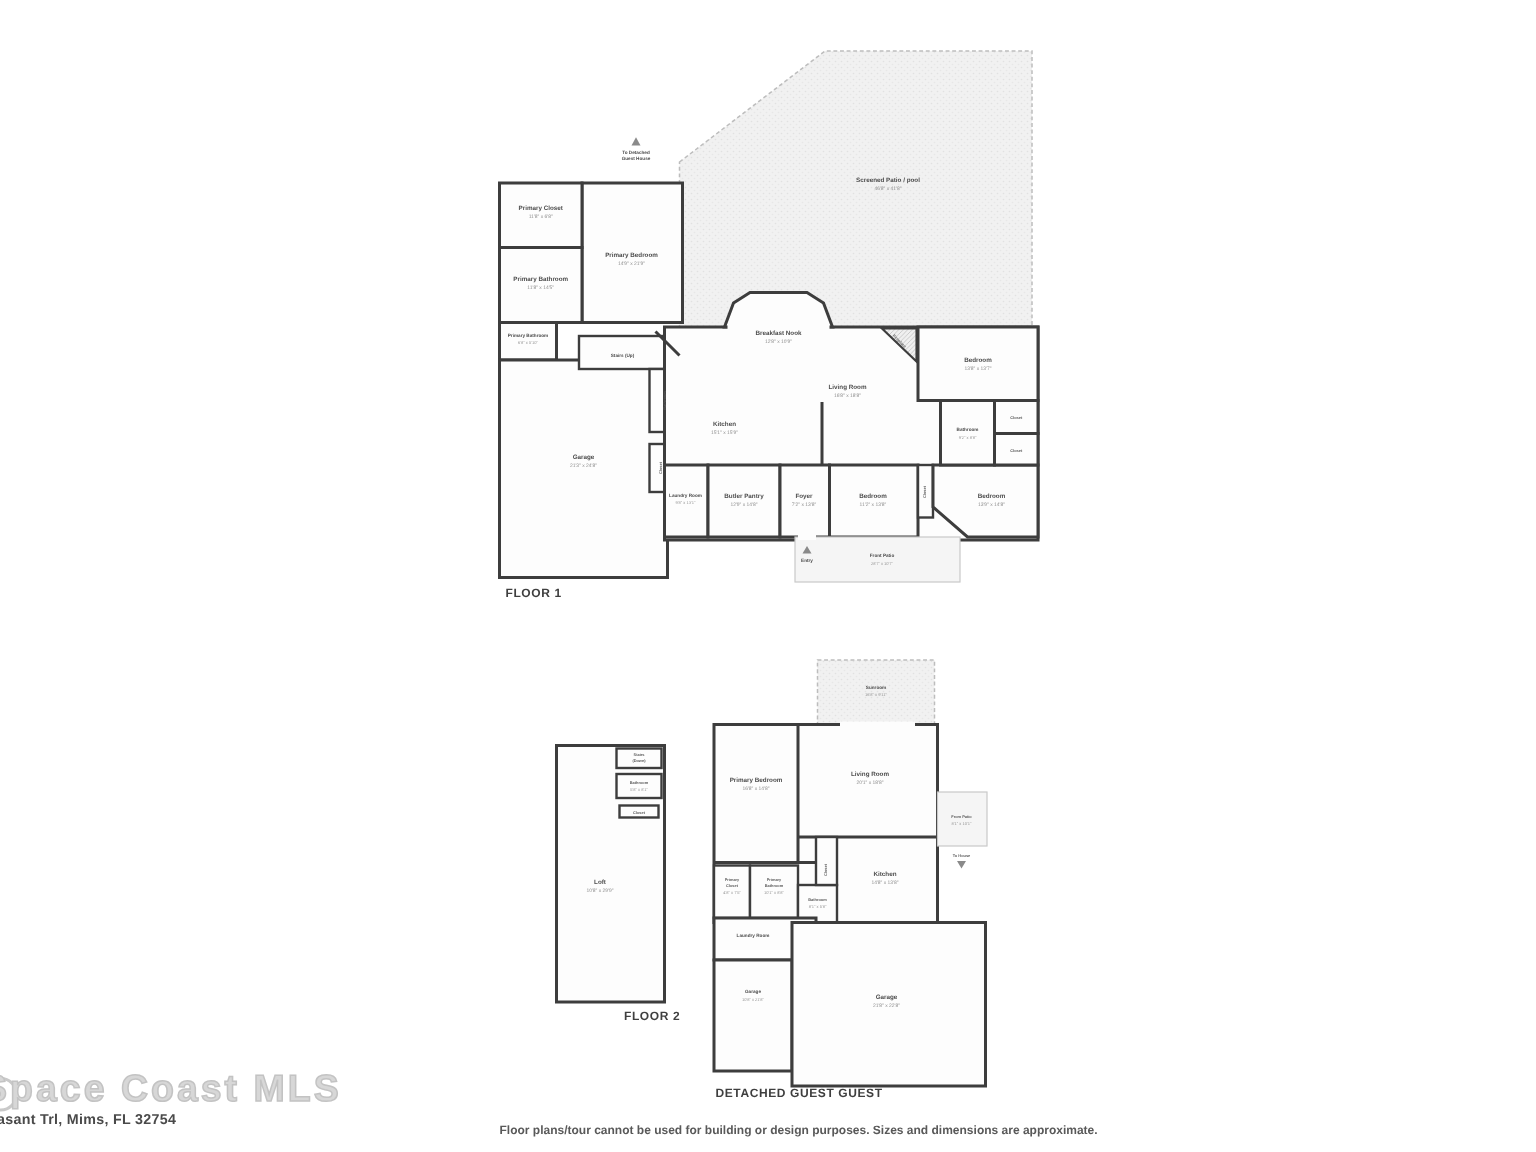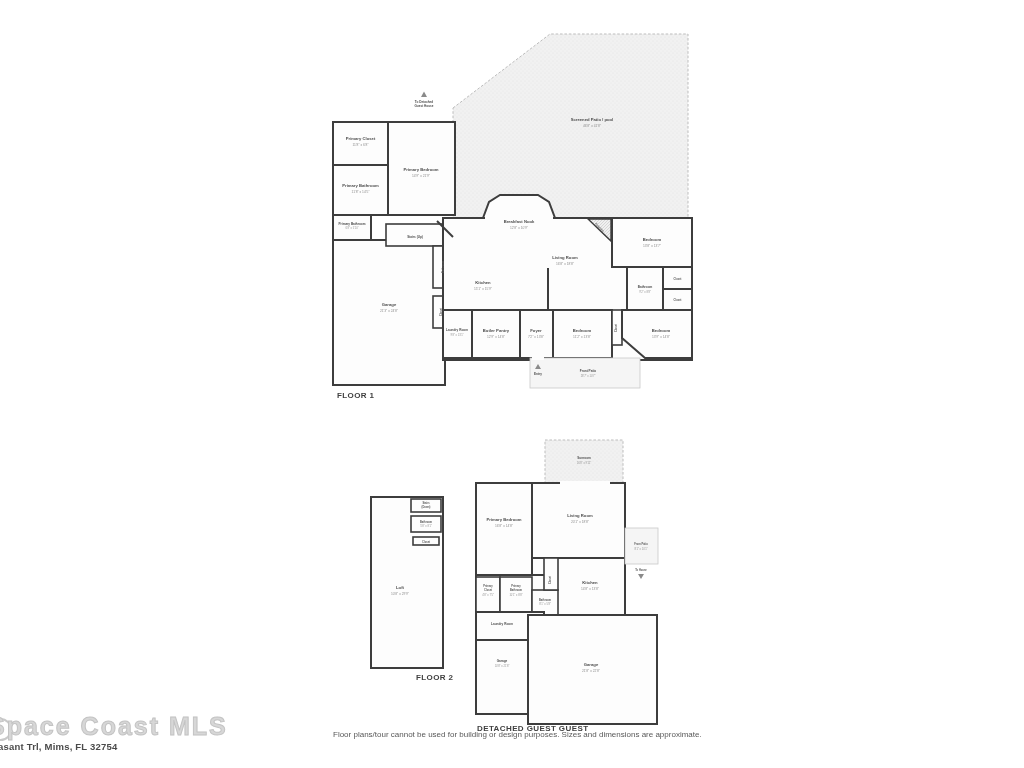--- a/index.html
+++ b/index.html
@@ -30,21 +30,21 @@
   }
   #logo-fragment{
     position:absolute;left:-11px;top:718px;width:19px;height:19px;
     border:2.5px solid #c9c9c9;border-radius:50%;
   }
   #address{
     position:absolute;left:-2px;top:741px;font-size:9.5px;font-weight:bold;
     color:#4a4a4a;letter-spacing:.2px;white-space:nowrap;
   }
   #disclaimer{
-    position:absolute;left:333px;top:730px;font-size:8px;font-weight:400;
+    position:absolute;left:333px;top:749px;font-size:8px;font-weight:700;
     color:#595959;white-space:nowrap;
   }
 </style>
 </head>
 <body>
 
 <svg class="abs" style="left:330px;top:20px;" width="370" height="390" viewBox="330 20 370 390">
   <defs>
     <pattern id="dots1" width="4" height="4" patternUnits="userSpaceOnUse">
       <rect width="4" height="4" fill="#f1f1f1"></rect>

